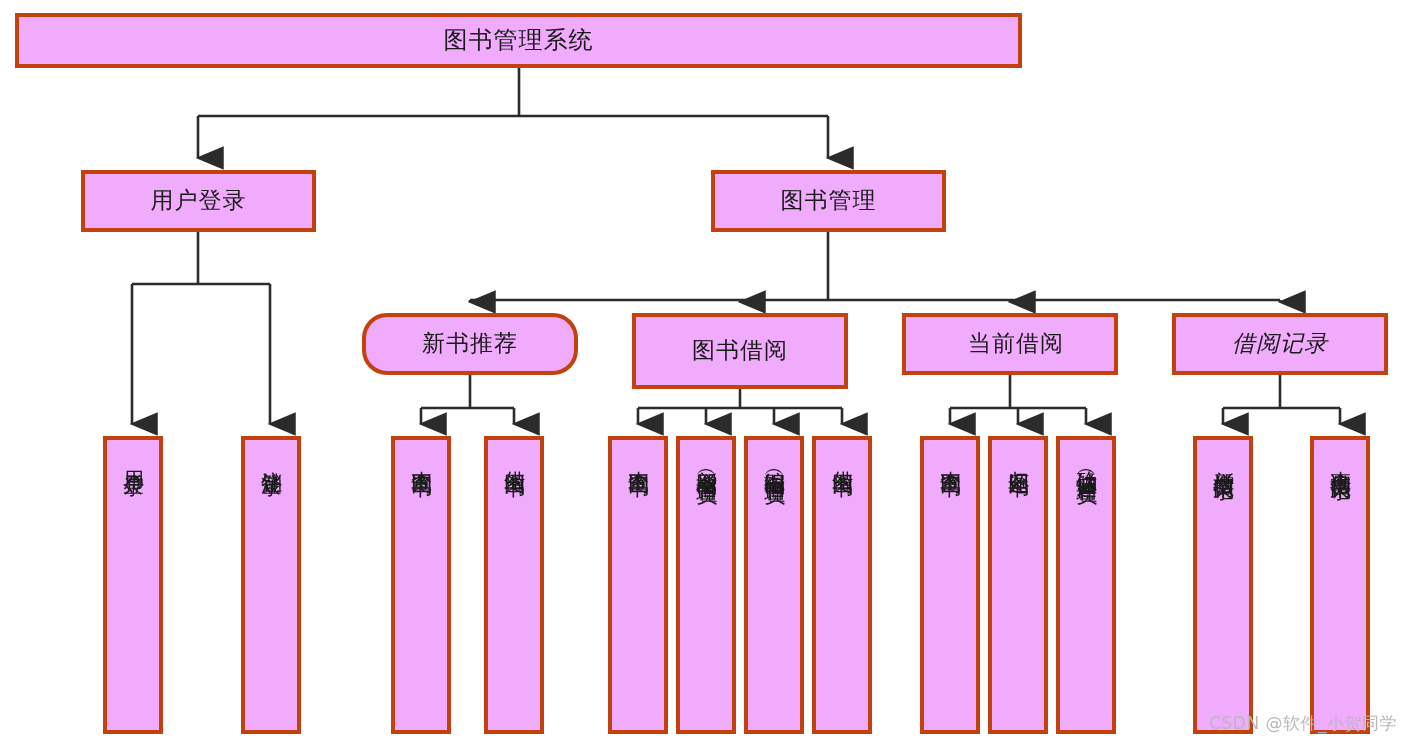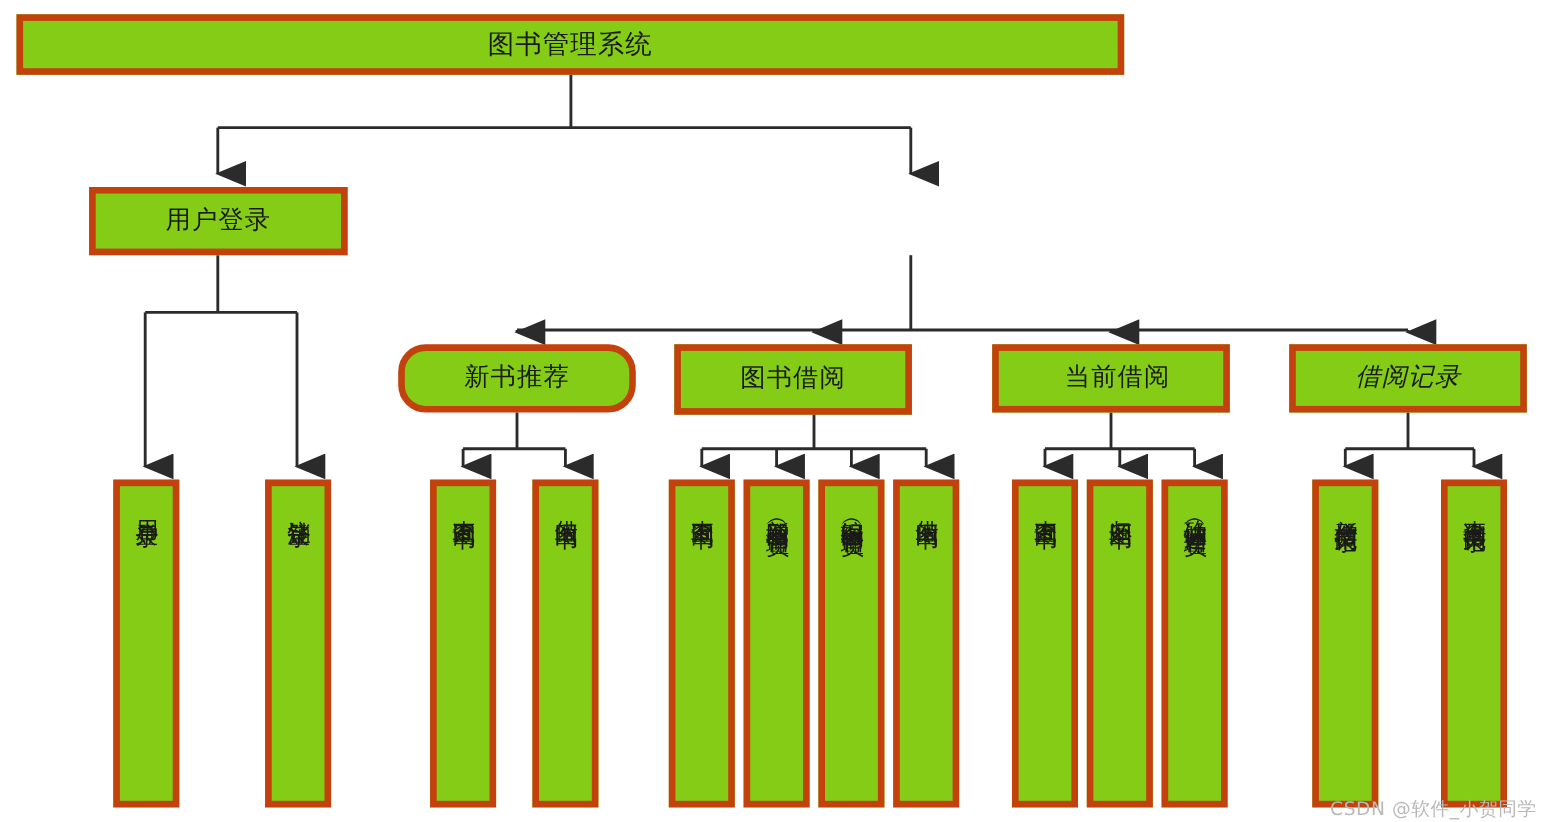--- a/index.html
+++ b/index.html
@@ -21,22 +21,22 @@
     position: absolute;
     left: 0;
     top: 0;
     width: 1405px;
     height: 747px;
     pointer-events: none;
   }
   .node {
     position: absolute;
     box-sizing: border-box;
-    background: #84cc16;
-    border: 6px solid #c2410c;
+    background: #f0abfc;
+    border: 4px solid #c2410c;
     display: flex;
     align-items: center;
     justify-content: center;
     color: #1a1a1a;
   }
   .node.horiz {
     font-size: 23px;
     letter-spacing: 1px;
     line-height: 1.2;
   }
@@ -53,21 +53,21 @@
     text-orientation: upright;
     font-size: 21px;
     line-height: 1.12;
     letter-spacing: 2px;
     white-space: nowrap;
     color: #1a1a1a;
   }
   .watermark {
     position: absolute;
     right: 8px;
-    bottom: 0;
+    bottom: 12px;
     font-size: 17px;
     color: #b9b9b9;
     letter-spacing: 0.5px;
     white-space: nowrap;
   }
 </style>
 </head>
 <body>
 
 <div id="canvas">
@@ -122,25 +122,28 @@
     </g>
   </svg>
 
   <div class="node horiz root" style="left:15px;top:13px;width:1007px;height:55px;">
     <span>图书管理系统</span>
   </div>
 
   <div class="node horiz" style="left:81px;top:170px;width:235px;height:62px;">
     <span>用户登录</span>
   </div>
+  <div class="node horiz" style="left:711px;top:170px;width:235px;height:62px;">
+    <span>图书管理</span>
+  </div>
 
   <div class="node horiz" style="left:362px;top:313px;width:216px;height:62px;border-radius:25px;">
     <span>新书推荐</span>
   </div>
-  <div class="node horiz" style="left:613px;top:313px;width:216px;height:64px;">
+  <div class="node horiz" style="left:632px;top:313px;width:216px;height:76px;">
     <span>图书借阅</span>
   </div>
   <div class="node horiz" style="left:902px;top:313px;width:216px;height:62px;padding-left:12px;">
     <span>当前借阅</span>
   </div>
   <div class="node horiz" style="left:1172px;top:313px;width:216px;height:62px;font-style:italic;">
     <span>借阅记录</span>
   </div>
 
   <div class="node leaf" style="left:103px;top:436px;width:60px;height:298px;">

